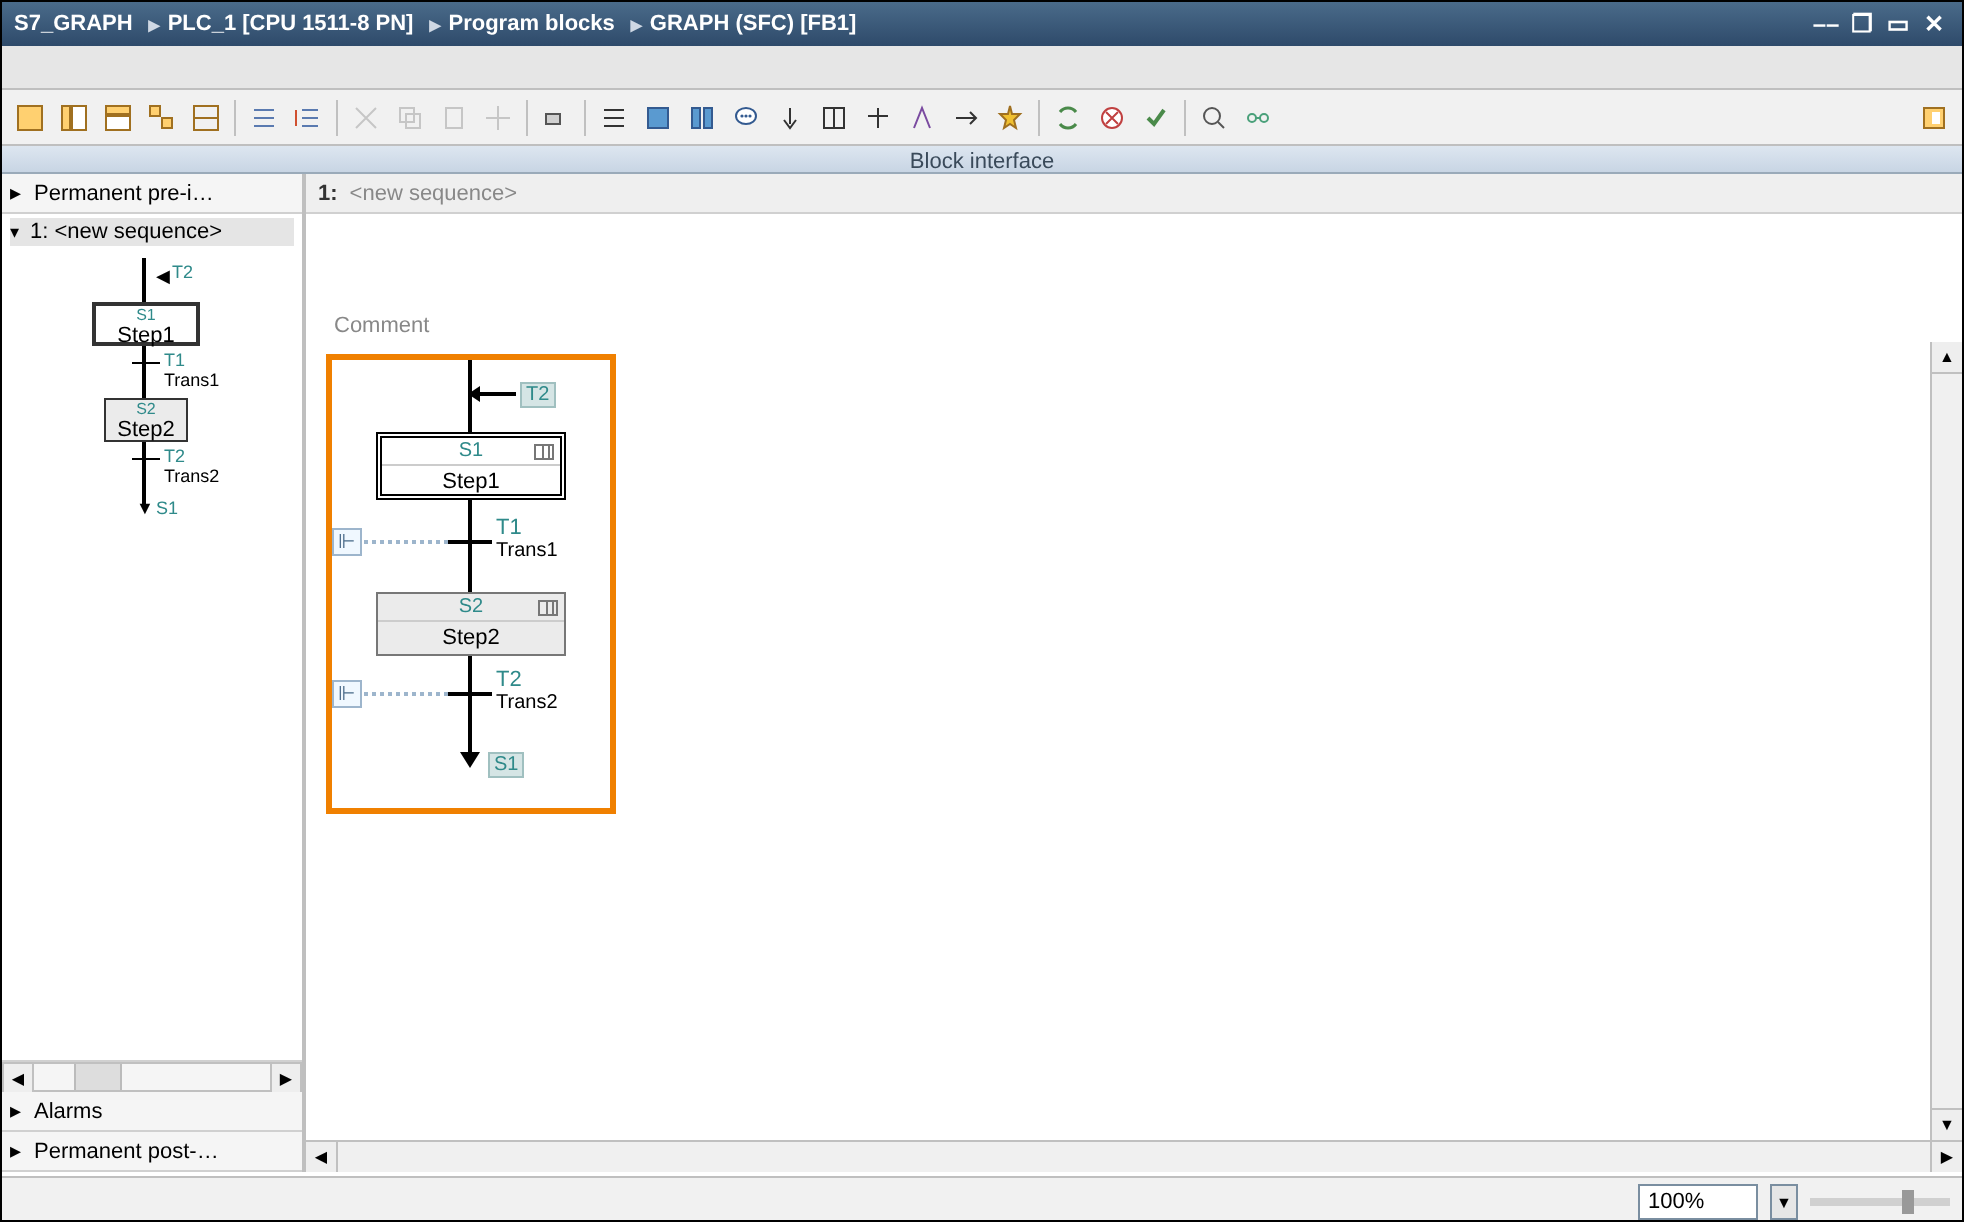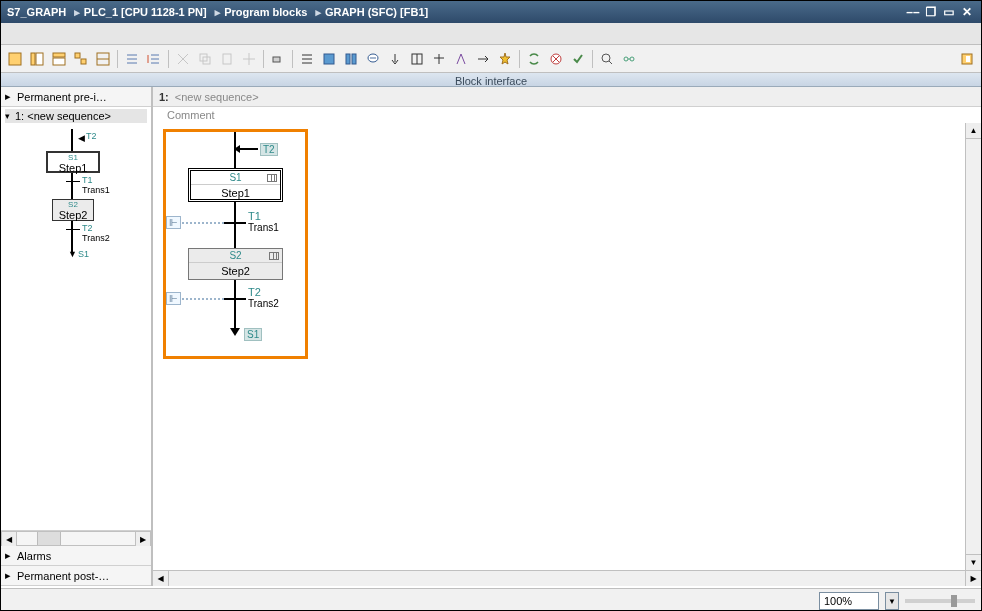--- a/index.html
+++ b/index.html
@@ -52,21 +52,21 @@
 .mini-label { position: absolute; font-size: 9px; }
 .mini-step1 { left: 30px; top: 22px; width: 54px; height: 22px; border-width: 2px; }
 .mini-step1 .sid { font-size: 8px; color: #2f8a8a; }
 .mini-step2 .sid { font-size: 8px; color: #2f8a8a; }
 
 
 .canvas-wrap { flex: 1; display: flex; flex-direction: column; border-left: 1px solid #bfbfbf; min-width: 0; }
 .canvas-header { height: 20px; border-bottom: 1px solid #d0d0d0; display: flex; align-items: center; padding: 0 6px; color: #333; background: #efefef; }
 .canvas-header .num { font-weight: bold; margin-right: 6px; }
 .canvas-header .seq { color: #888; }
-.canvas-comment { padding: 2px 14px; color: #888; }
+.canvas-comment { padding: 2px 14px; color: #888; margin-top: 48px; }
 .canvas { flex: 1; position: relative; background: #fff; overflow: auto; }
 
 
 .diag { position: absolute; left: 10px; top: 6px; width: 145px; height: 230px; border: 3px solid #f08000; }
 .diag .vline { position: absolute; left: 68px; top: 0; width: 2px; background: #000; }
 .diag .step { position: absolute; left: 22px; width: 95px; border: 1px solid #777; background: #ebebeb; text-align: center; }
 .diag .step.initial { border: 3px double #000; background: #fff; }
 .diag .step .sid { font-size: 10px; color: #2f8a8a; display: block; line-height: 13px; }
 .diag .step .sname { font-size: 11px; display: block; border-top: 1px solid #ccc; line-height: 16px; }
 .diag .step .grid-icon { position: absolute; right: 3px; top: 3px; width: 10px; height: 8px; border: 1px solid #777; }
@@ -99,21 +99,21 @@
 
 
 svg { display: block; }
 </style>
 </head>
 <body>
 
 <div class="titlebar">
   <span class="crumb">S7_GRAPH</span>
   <span class="sep">▸</span>
-  <span class="crumb">PLC_1 [CPU 1128-1 PN]</span>
+  <span class="crumb">PLC_1 [CPU 1511-8 PN]</span>
   <span class="sep">▸</span>
   <span class="crumb">Program blocks</span>
   <span class="sep">▸</span>
   <span class="crumb">GRAPH (SFC) [FB1]</span>
   <div class="window-controls">
     <span>––</span>
     <span>❐</span>
     <span>▭</span>
     <span>✕</span>
   </div>

